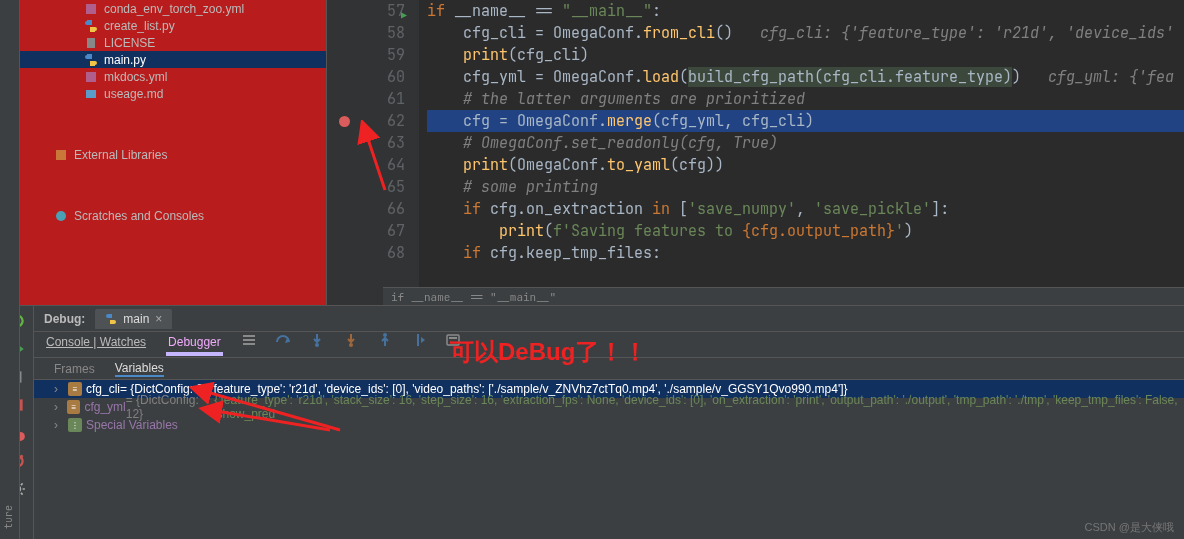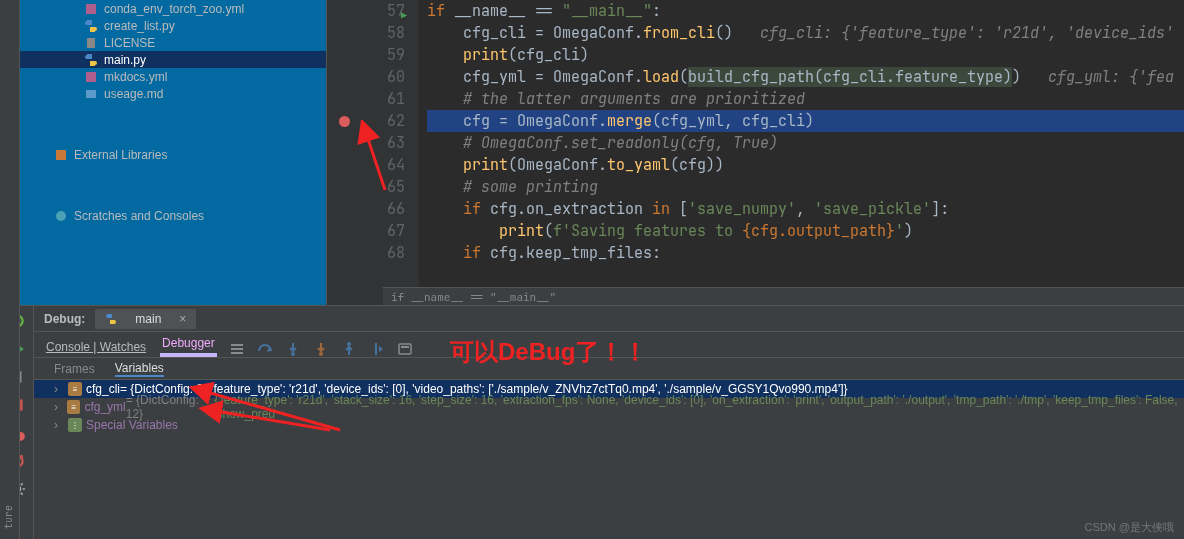--- a/index.html
+++ b/index.html
@@ -9,21 +9,21 @@
   color: #a9b7c6;
   font-size: 13px;
   width: 1184px;
   height: 539px;
   overflow: hidden;
   position: relative;
 }
 .main { display: flex; height: 305px; }
 .sidebar {
   width: 307px;
-  background: #0369a1;
+  background: #b91c1c;
   border-right: 1px solid #555;
   overflow: hidden;
 }
 .tree-row {
   display: flex; align-items: center;
   height: 17px; padding-left: 64px;
   color: #bbb; font-family: "Segoe UI", sans-serif; font-size: 12px;
   cursor: pointer;
 }
 .tree-row.lvl1 { padding-left: 34px; margin-top: 44px; }
@@ -66,26 +66,26 @@
   padding-top: 6px; gap: 10px;
 }
 .dbtn { width: 18px; height: 18px; cursor: pointer; display:flex; align-items:center; justify-content:center; }
 .debug-body { flex: 1; display: flex; flex-direction: column; }
 .debug-header {
   height: 26px; display: flex; align-items: center;
   border-bottom: 1px solid #555; padding-left: 10px;
   font-family: "Segoe UI", sans-serif; font-size: 12px;
 }
 .dh-label { color: #bbb; margin-right: 10px; font-weight: bold; }
-.dh-tab { background: #4e5254; padding: 3px 10px; border-radius: 2px 2px 0 0; color:#ddd; display:flex; align-items:center; gap:18px;}
+.dh-tab { background: #4e5254; padding: 3px 10px; border-radius: 2px 2px 0 0; color:#ddd; display:flex; align-items:center; gap:6px;}
 .py-ico { width:12px; height:12px; display:inline-block; }
 
 .debug-toolbar {
-  height: 26px; display: flex; align-items: flex-end;
-  border-bottom: 1px solid #555; padding-left: 10px; gap: 12px;
+  height: 26px; display: flex; align-items: flex-start;
+  border-bottom: 1px solid #555; padding-left: 10px; gap: 18px;
   font-family: "Segoe UI", sans-serif; font-size: 12px;
 }
 .dtab { color:#bbb; cursor:pointer; padding:3px 2px; }
 .dtab.active { border-bottom: 4px solid #c4b5fd; color:#f0abfc; }
 .dicon { width:16px; height:16px; cursor:pointer; opacity:0.7; }
 
 .debug-subtabs {
   height: 22px; display: flex; align-items: center;
   border-bottom: 1px solid #555; padding-left: 20px;
   font-family: "Segoe UI", sans-serif; font-size: 12px; gap: 20px;

